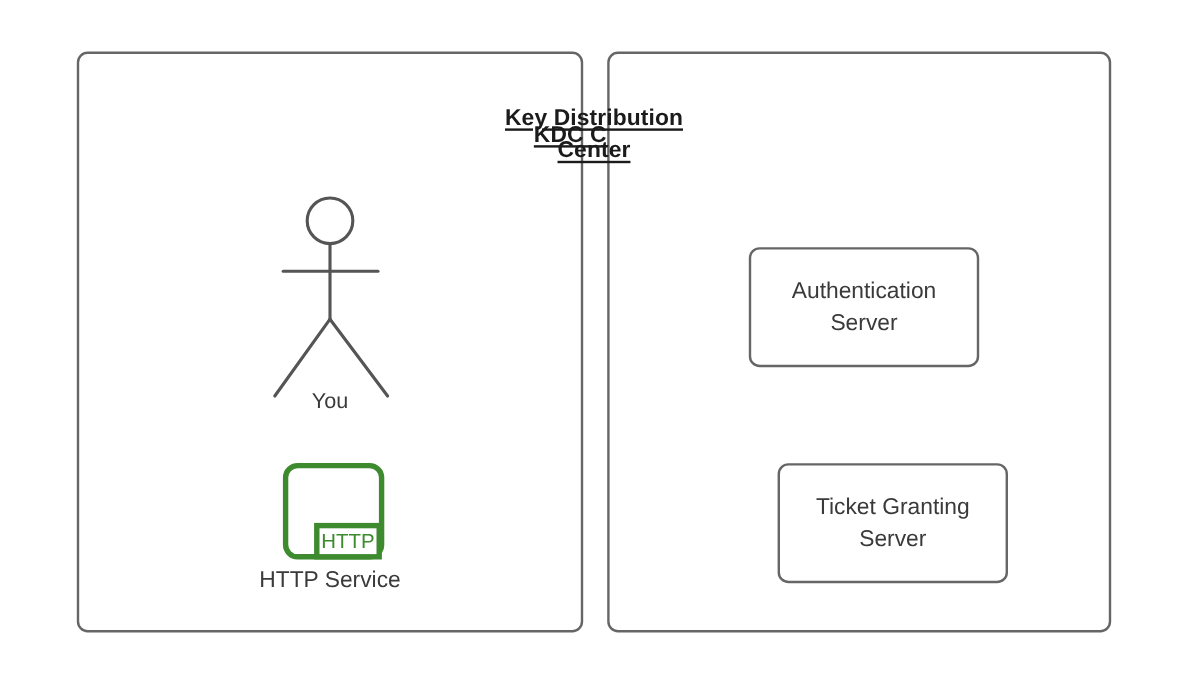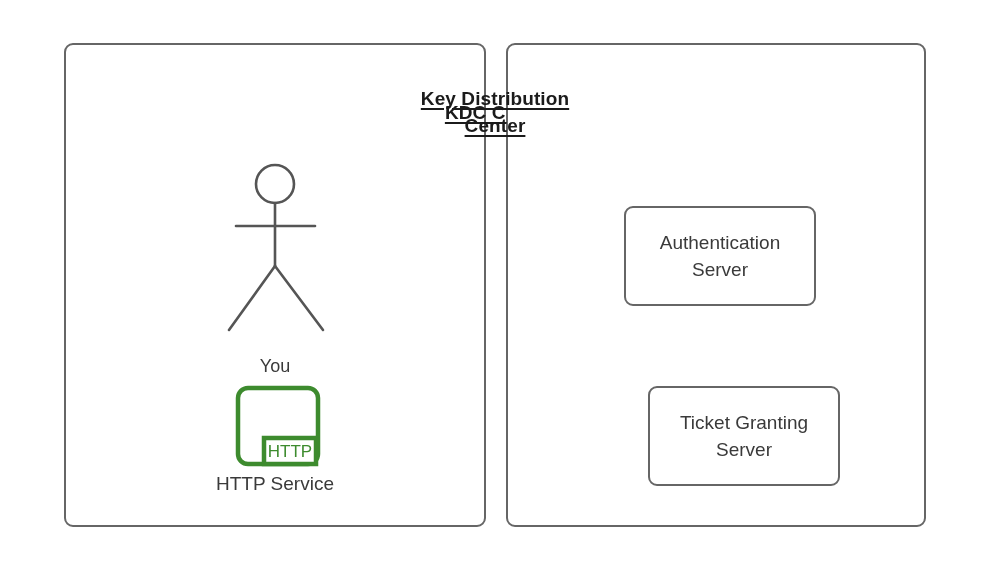--- a/index.html
+++ b/index.html
@@ -63,21 +63,20 @@
   #actor svg { display: block; }
 
   .actor-label {
     position: absolute;
     left: 0;
     width: 100%;
     text-align: center;
     font-size: 18px;
     color: #3a3a3a;
     font-weight: normal;
-    margin-top: 32px;
   }
   #label-you { top: 324px; left: 205px; width: 140px; }
 
   
   #http-icon {
     position: absolute;
     left: 232px;
     top: 382px;
     width: 90px;
     height: 86px;

